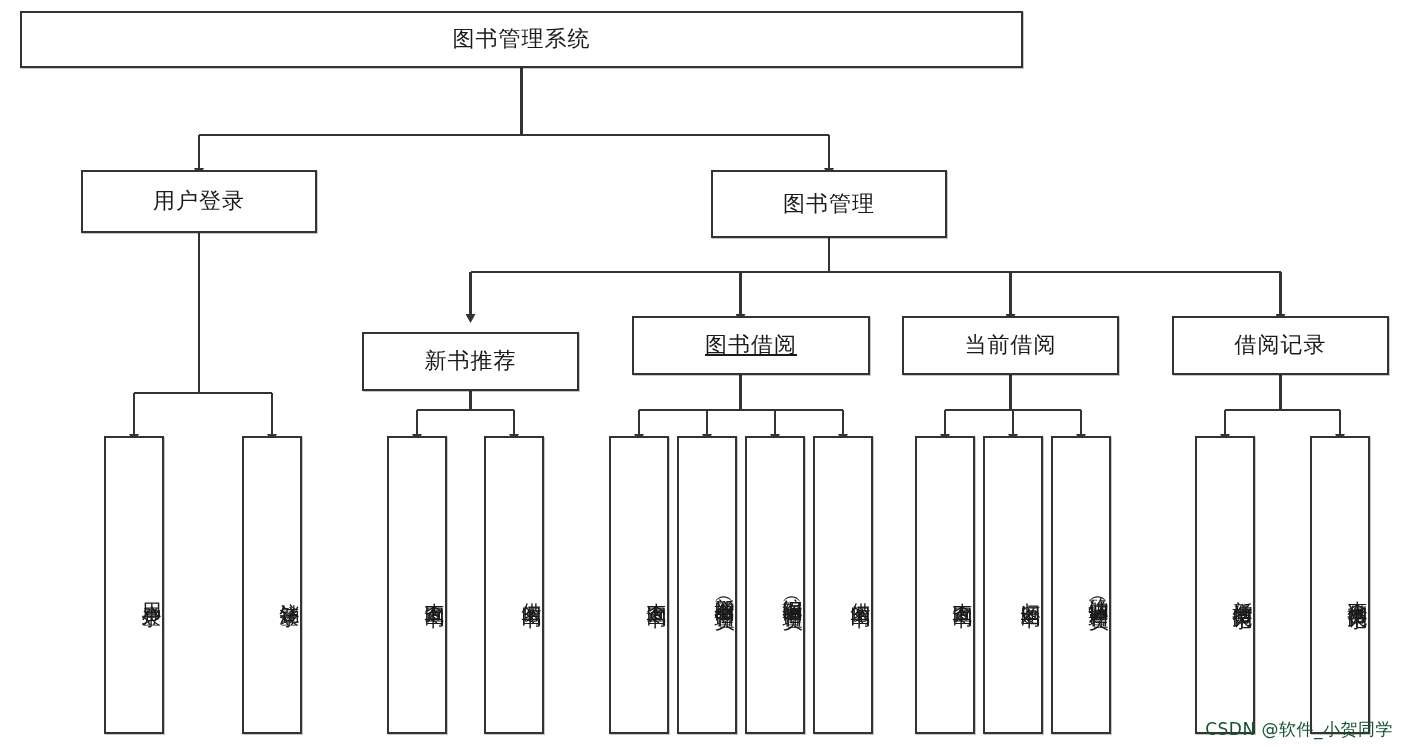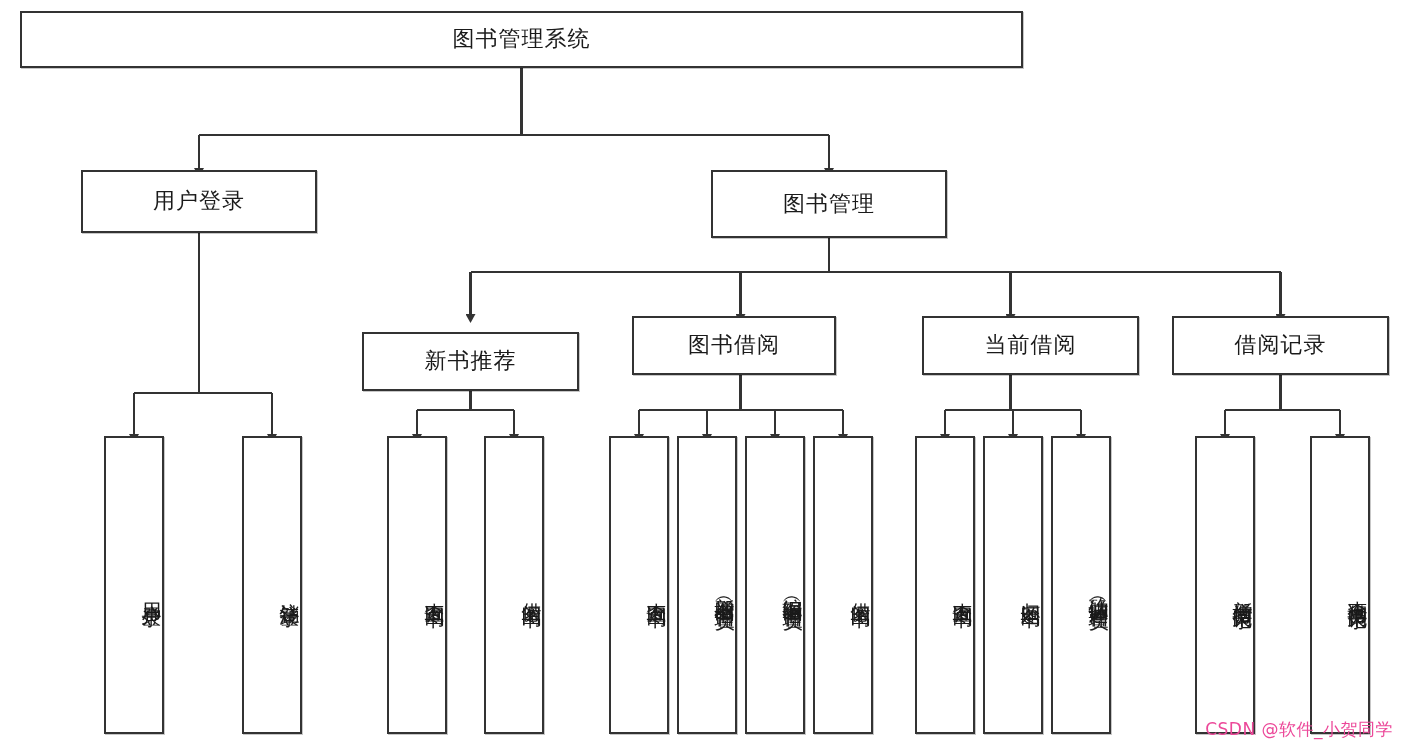--- a/index.html
+++ b/index.html
@@ -56,21 +56,21 @@
   }
   .node .label {
     display: block;
     text-align: right;
   }
   .watermark {
     position: absolute;
     right: 12px;
     bottom: 6px;
     font-size: 17px;
-    color: #ec4899;
+    color: #14532d;
     letter-spacing: 0.5px;
     white-space: nowrap;
     user-select: none;
   }
 </style>
 </head>
 <body>
 
 <div id="canvas">
   <svg class="wires" viewBox="0 0 1405 747" preserveAspectRatio="none">
@@ -122,24 +122,24 @@
       </div>
       <div class="node horiz" style="left: 81px; top: 170px; width: 236px; height: 63px;">
         <span class="label">用户登录</span>
       </div>
       <div class="node horiz" style="left: 711px; top: 170px; width: 236px; height: 68px;">
         <span class="label">图书管理</span>
       </div>
       <div class="node horiz" style="left: 362px; top: 332px; width: 217px; height: 59px;">
         <span class="label">新书推荐</span>
       </div>
-      <div class="node horiz" style="left: 632px; top: 316px; width: 204px; height: 59px;">
+      <div class="node horiz" style="left: 632px; top: 316px; width: 238px; height: 59px; text-decoration: underline;">
         <span class="label">图书借阅</span>
       </div>
-      <div class="node horiz" style="left: 922px; top: 316px; width: 217px; height: 59px;">
+      <div class="node horiz" style="left: 902px; top: 316px; width: 217px; height: 59px;">
         <span class="label">当前借阅</span>
       </div>
       <div class="node horiz" style="left: 1172px; top: 316px; width: 217px; height: 59px;">
         <span class="label">借阅记录</span>
       </div>
       <div class="node vert" style="left: 104px; top: 436px; width: 60px; height: 298px;">
         <span class="label">用户登录</span>
       </div>
       <div class="node vert" style="left: 242px; top: 436px; width: 60px; height: 298px;">
         <span class="label">注销登录</span>

